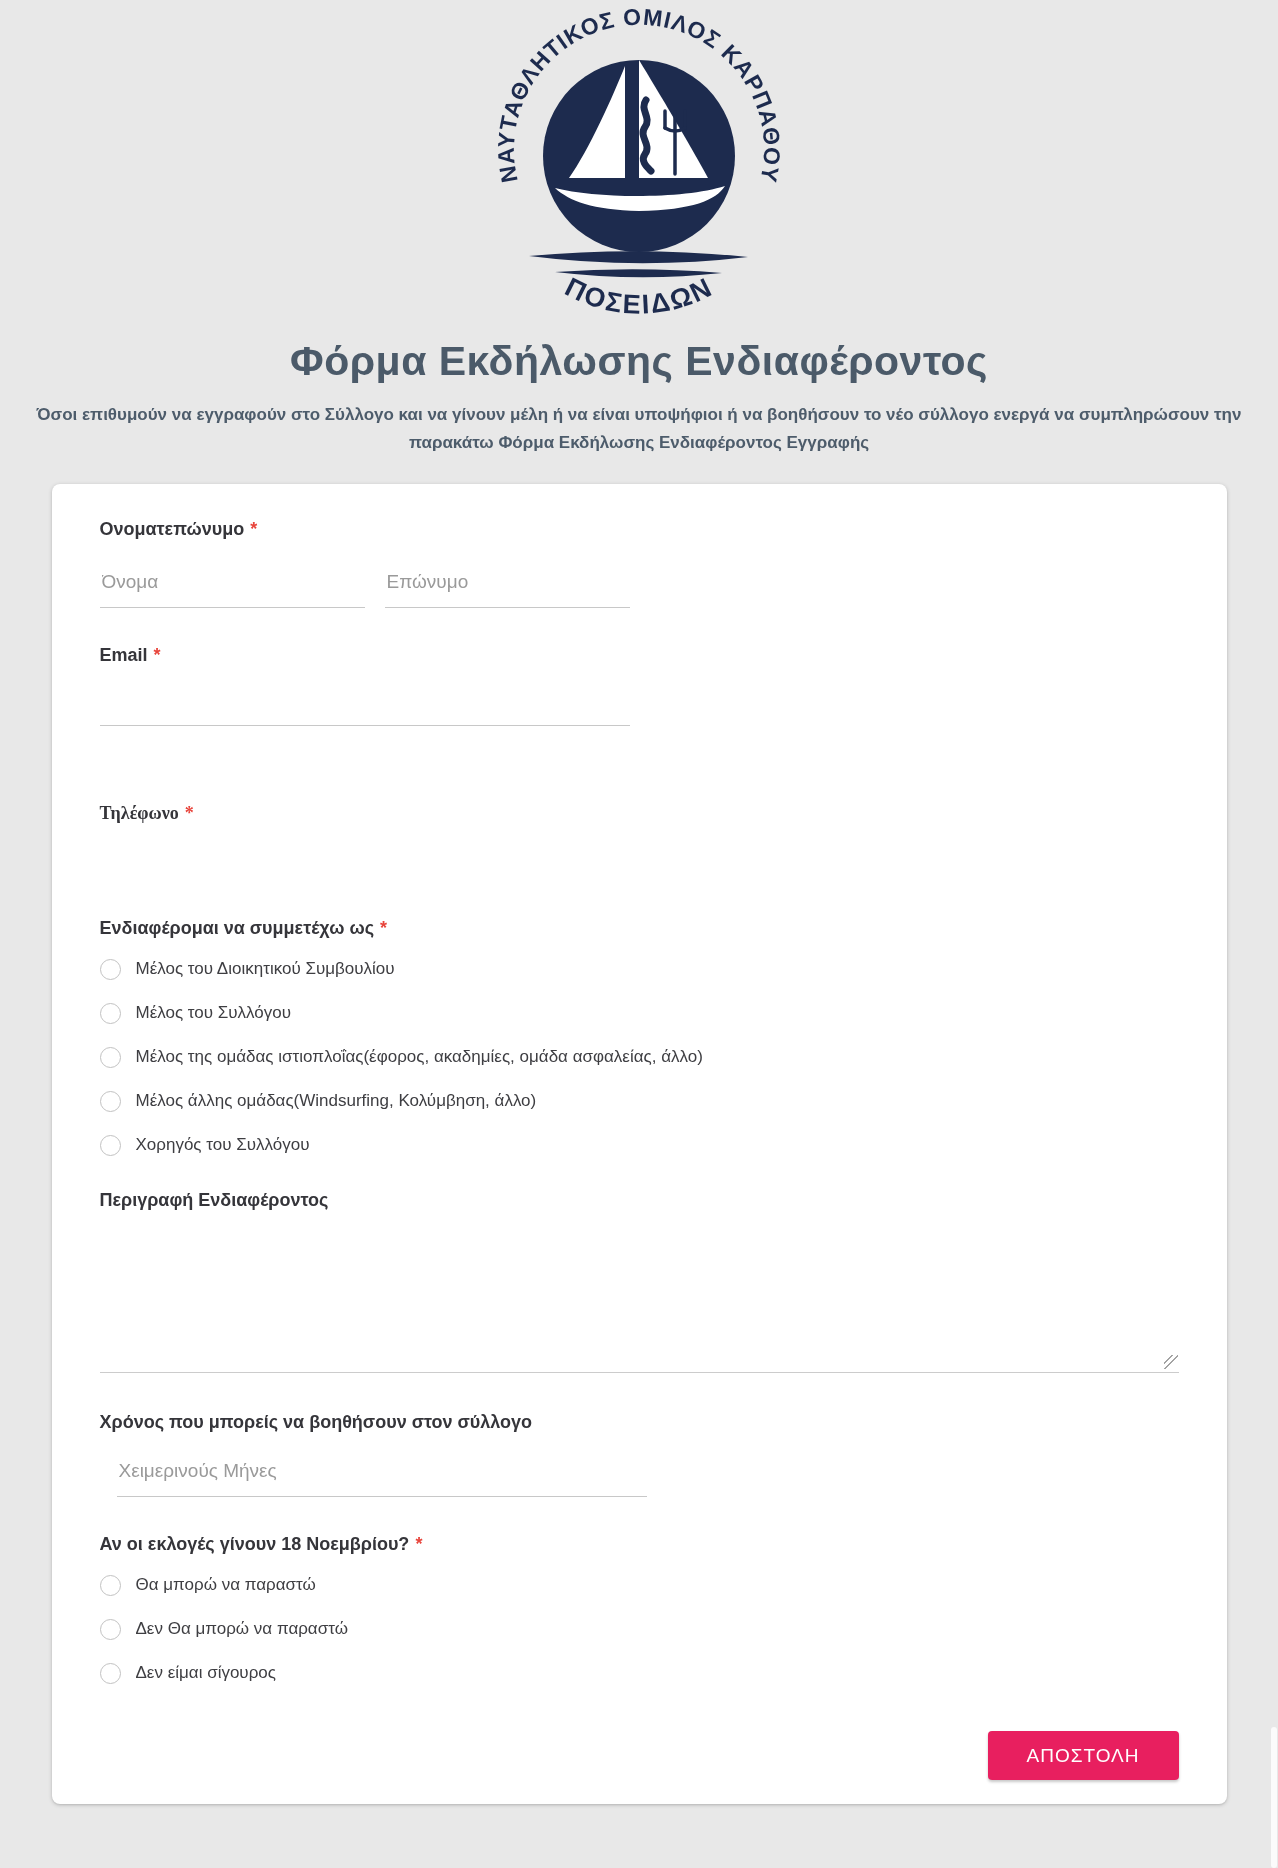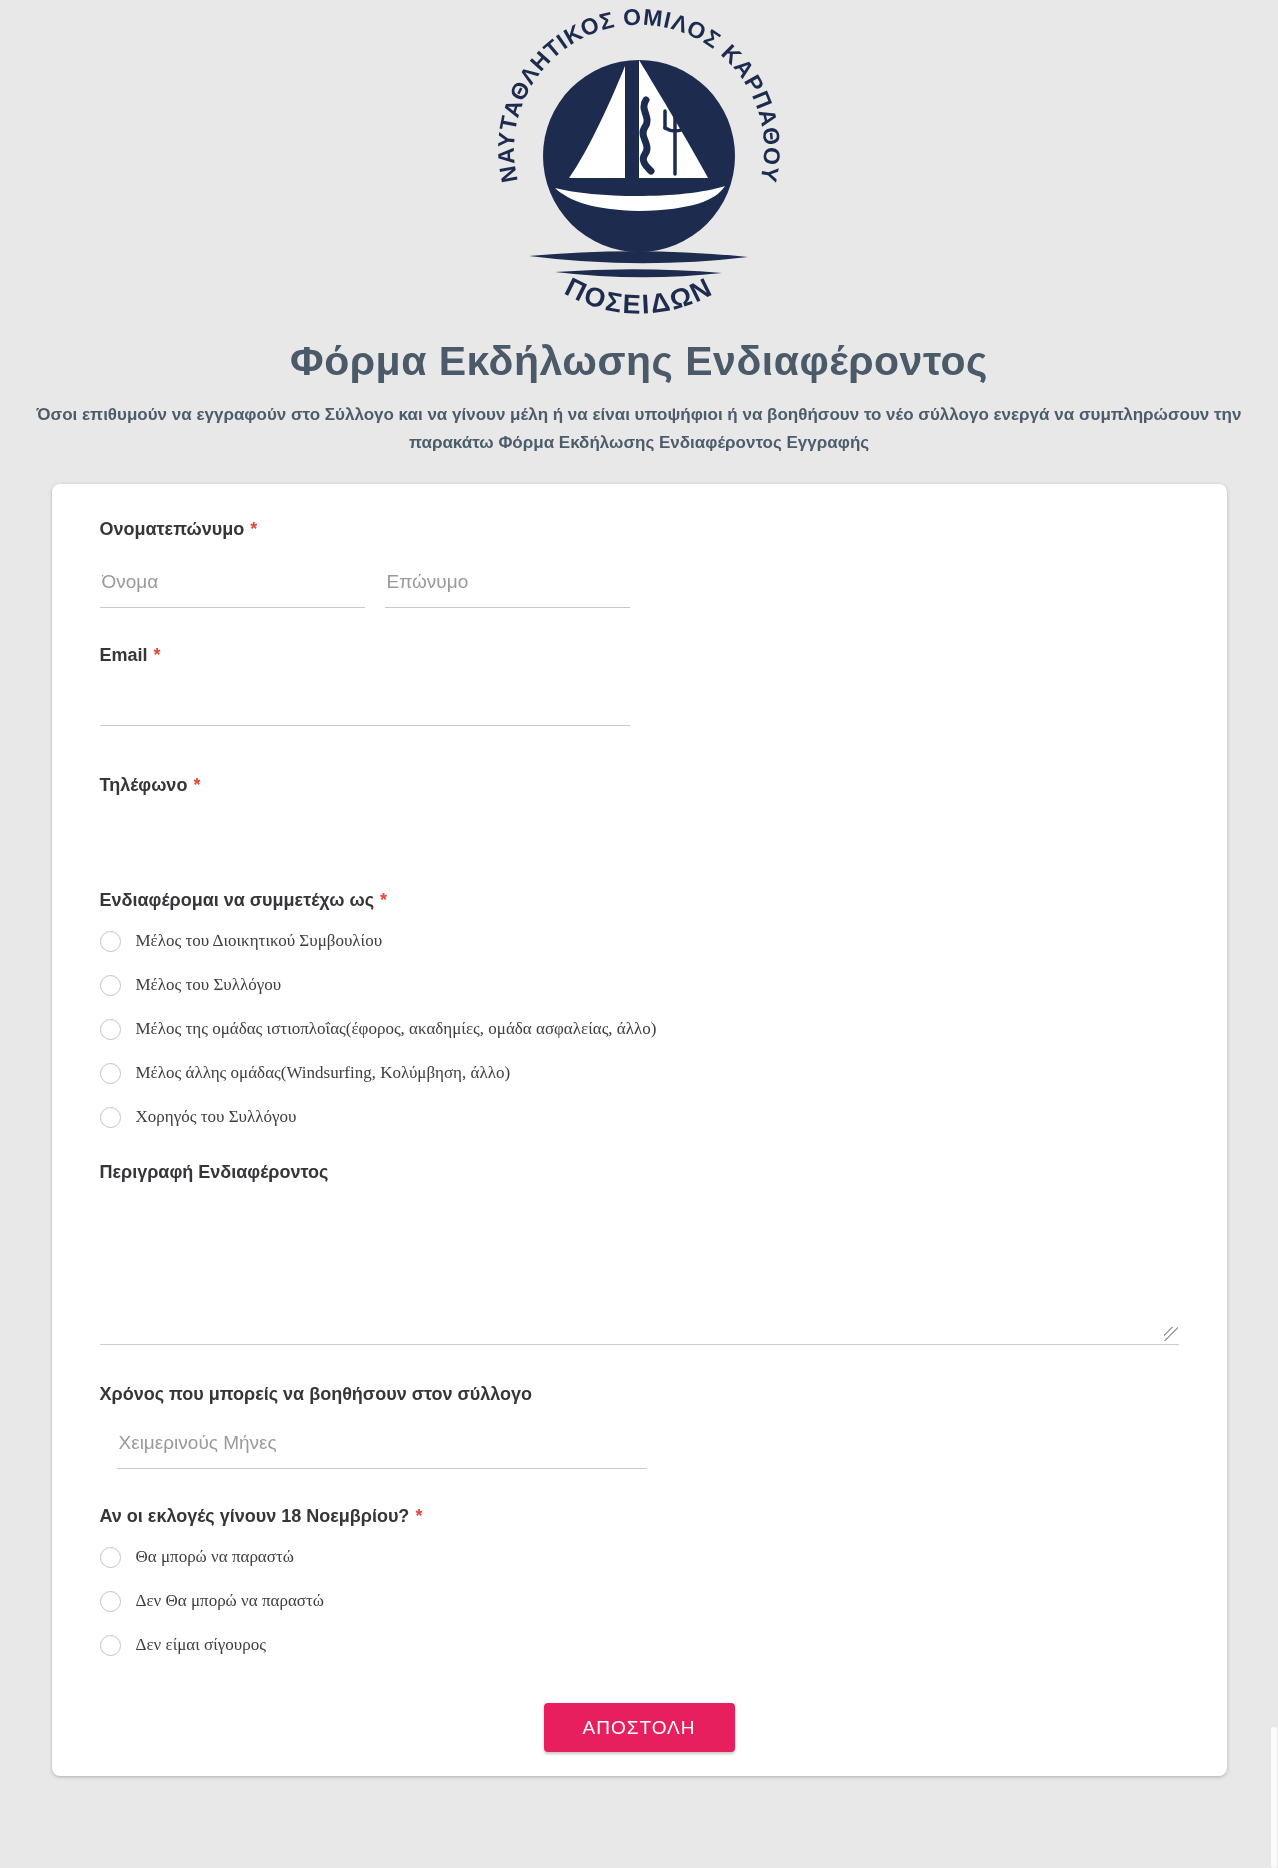--- a/index.html
+++ b/index.html
@@ -31,44 +31,44 @@
   .u-input::placeholder{color:#9a9a9a;opacity:1;}
   .no-line{border-bottom:1px solid transparent;}
 
   .name-row{display:flex;gap:20px;margin-top:24px;}
   .name-first{width:265px;}
   .name-last{width:245px;}
   .single-input{width:530px;}
 
   .sec-email{margin-top:36px;}
   .sec-email .u-input{margin-top:16px;}
-  .sec-phone{margin-top:48px;}
+  .sec-phone{margin-top:76px;font-family:Liberation Serif, serif;}
   .sec-phone .u-input{margin-top:8px;}
   .sec-participate{margin-top:41px;}
-  .radio-list{margin-top:18px;font-family:Liberation Serif, serif;}
+  .radio-list{margin-top:18px;}
   .radio-row{display:flex;align-items:center;height:24px;margin-bottom:20px;cursor:pointer;}
   .radio-circle{width:21px;height:21px;border:1px solid #c2c2c2;border-radius:50%;
                 box-sizing:border-box;background:#fff;flex:0 0 auto;}
   .radio-text{margin-left:15px;font-size:17px;color:#3e3e42;line-height:24px;}
 
   .sec-desc{margin-top:32px;}
   .ta-wrap{position:relative;margin-top:14px;}
   .ta{display:block;width:100%;box-sizing:border-box;height:148px;resize:none;
       border:none;outline:none;border-bottom:1px solid #ccc;background:transparent;
       font-family:inherit;font-size:19px;color:#333;padding:8px 2px;}
   .resize-glyph{position:absolute;right:1px;bottom:4px;width:14px;height:14px;
       background:linear-gradient(135deg,transparent 0 5px,#a3a3a3 5px 6.5px,
                  transparent 6.5px 9.5px,#a3a3a3 9.5px 11px,transparent 11px);}
 
   .sec-time{margin-top:38px;}
   .sec-time .u-input{margin-top:20px;margin-left:17px;}
   .sec-elections{margin-top:36px;}
   .sec-elections .radio-list{}
 
-  .submit-row{display:flex;justify-content:center;margin-top:46px;}
+  .submit-row{display:flex;justify-content:flex-end;margin-top:46px;}
   .submit-btn{width:191px;height:49px;border:none;border-radius:4px;cursor:pointer;
               background:#e81f5f;color:#fff;font-family:inherit;font-size:19px;
               font-weight:400;letter-spacing:1px;box-shadow:0 2px 3px rgba(0,0,0,.22);}
 
   .scroll-strip{position:absolute;right:1px;top:1727px;width:6px;height:141px;
                 background:#fbfbfb;border-radius:3px;}
 </style>
 </head>
 <body>
 

